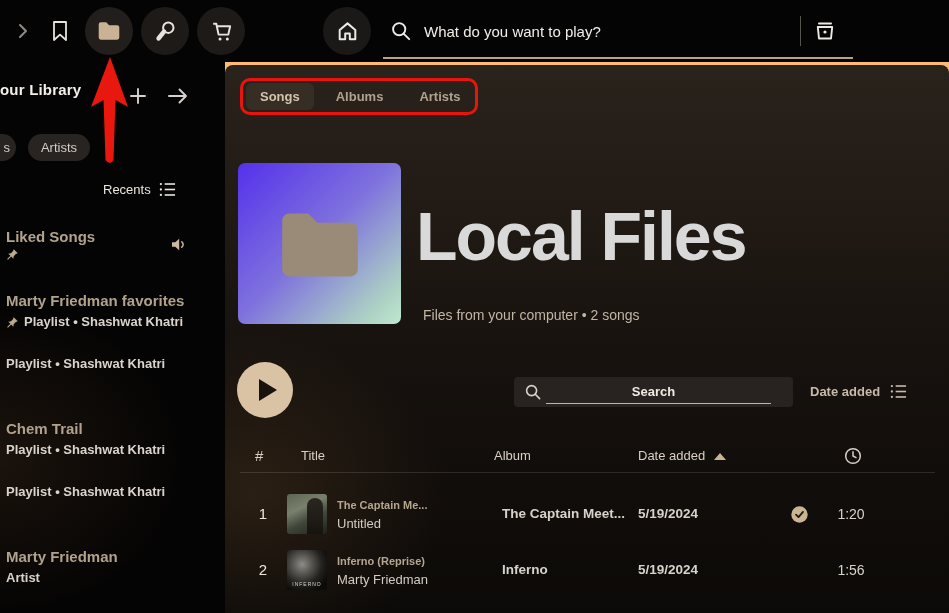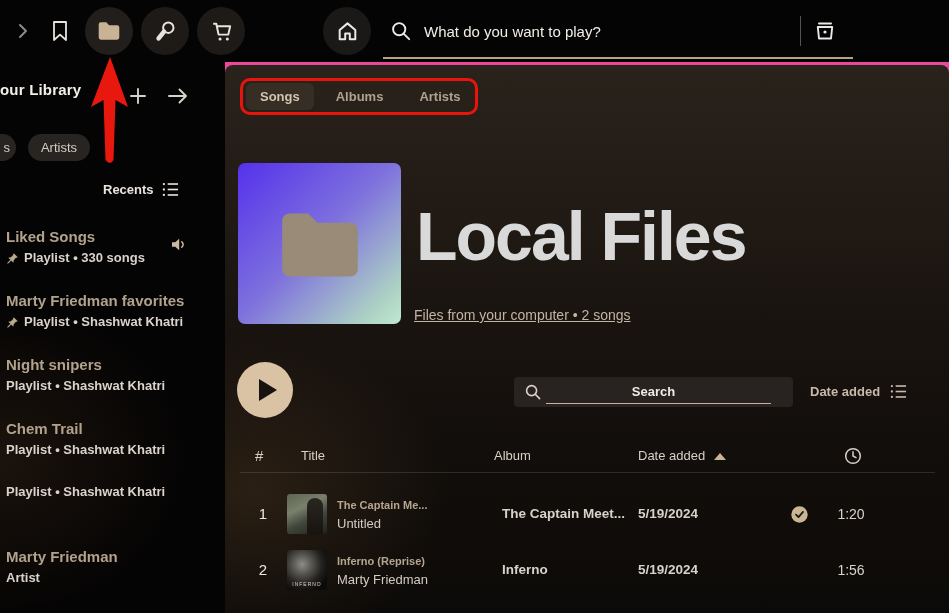--- a/index.html
+++ b/index.html
@@ -1,18 +1,18 @@
 <!DOCTYPE html>
 <html style="--annotation-red: #e9150d; --accent-beige: #c9b493; --sidebar-title-beige: #b3a28b; --play-button-beige: #d9c3a4; --artwork-purple: #5531ec; --artwork-mint: #bfe8d0; --folder-tan: #9a8b78;"><head>
 <meta charset="utf-8">
 <style>
   * { margin:0; padding:0; box-sizing:border-box; }
   html,body { background:#000; }
   body { font-family:"Liberation Sans", sans-serif; }
-  #app { position:relative; width:949px; height:613px; overflow:hidden; background:#ec4899; }
+  #app { position:relative; width:949px; height:613px; overflow:hidden; background:#fdba74; }
 
   
   .topbar { position:absolute; left:0; top:0; width:949px; height:62px; background:#050404; }
   .icon-btn { position:absolute; border-radius:50%; display:flex; align-items:center; justify-content:center; cursor:pointer; }
   .circle48 { width:48px; height:48px; top:7px; background:#211e1b; }
   .tb-chevron { left:14px; top:22px; width:18px; height:18px; }
   .tb-bookmark { left:50px; top:20px; width:20px; height:22px; }
   .tb-folder { left:85px; }
   .tb-mic { left:141px; background:#1d1a18; }
   .tb-cart { left:197px; background:#1d1a18; }
@@ -29,21 +29,21 @@
   .sidebar { position:absolute; left:0; top:62px; width:225px; height:551px; overflow:hidden;
              background:radial-gradient(ellipse 260px 220px at 0% 72%, rgba(104,72,42,.22), rgba(0,0,0,0) 70%), #050404; }
   .lib-title { position:absolute; left:0px; top:19px; font-size:15px; font-weight:700; color:#f3efe9; letter-spacing:.2px; }
   .lib-plus { position:absolute; left:128px; top:24px; width:20px; height:20px; cursor:pointer; }
   .lib-arrow { position:absolute; left:166px; top:23px; width:24px; height:22px; cursor:pointer; }
   .chip { position:absolute; top:72px; height:27px; background:#272421; border-radius:15px; color:#d4cdc4;
           font-size:13px; display:flex; align-items:center; justify-content:center; cursor:pointer; }
   .chip-partial { left:-32px; width:48px; padding-right:6px; justify-content:flex-end; }
   .chip-artists { left:28px; width:62px; }
   .recents { position:absolute; left:103px; top:119px; display:flex; align-items:center; gap:7px; cursor:pointer; }
-  .recents span { font-size:13px; font-weight:700; color:#eae5de; }
+  .recents span { font-size:13px; font-weight:400; color:#eae5de; }
   .side-item { position:absolute; left:6px; width:212px; height:48px; cursor:pointer; }
   .si-title { font-size:15px; font-weight:700; color:var(--sidebar-title-beige,#b3a28b); line-height:22px; white-space:nowrap; }
   .si-sub { display:flex; align-items:center; gap:5px; line-height:20px; }
   .si-sub span { font-size:13px; font-weight:700; color:#d9d3cb; white-space:nowrap; }
   .pin { width:13px; height:13px; flex:0 0 auto; }
   .side-speaker { position:absolute; left:170px; top:174px; width:17px; height:17px; }
 
   
   .main { position:absolute; left:225px; top:65px; width:724px; height:548px; border-radius:8px 8px 0 0; overflow:hidden;
           background:
@@ -52,21 +52,21 @@
   .tabs-annotation { position:absolute; left:15px; top:13px; width:238px; height:37px; border:3px solid var(--annotation-red,#e9150d);
                      border-radius:10px; pointer-events:none; }
   .tabs { position:absolute; left:21px; top:17px; height:29px; display:flex; align-items:center; }
   .tab { font-size:13px; font-weight:700; color:#b0a28e; padding:6px 14px; border-radius:6px; cursor:pointer; margin-right:8px; }
   .tab.active { background:#362d25; color:#d3c4ae; }
   .artwork { position:absolute; left:13px; top:98px; width:163px; height:161px; border-radius:7px;
              background:linear-gradient(135deg, var(--artwork-purple,#5531ec) 0%, #7e71dd 48%, #aed3c4 88%, var(--artwork-mint,#bfe8d0) 100%);
              display:flex; align-items:center; justify-content:center; }
   .artwork-folder { width:90px; height:72px; }
   .page-title { position:absolute; left:191px; top:133px; font-size:68px; line-height:76px; font-weight:700; color:#d9d9d9; letter-spacing:-2px; white-space:nowrap; }
-  .page-meta { position:absolute; left:189px; top:242px; font-size:14px; font-weight:400; color:#c2b5a4;text-decoration:underline; }
+  .page-meta { position:absolute; left:198px; top:242px; font-size:14px; font-weight:400; color:#c2b5a4; }
   .play-btn { position:absolute; left:12px; top:297px; width:56px; height:56px; border-radius:50%;
               background:var(--play-button-beige,#d9c3a4); display:flex; align-items:center; justify-content:center; cursor:pointer; }
   .play-tri { width:0; height:0; border-left:18px solid #191310; border-top:11px solid transparent; border-bottom:11px solid transparent; margin-left:5px; }
   .filter-box { position:absolute; left:289px; top:312px; width:279px; height:30px; background:#282320; border-radius:4px; cursor:text; }
   .filter-box .mag { position:absolute; left:10px; top:6px; width:18px; height:18px; }
   .filter-label { position:absolute; left:0; right:0; top:0; height:30px; line-height:30px; text-align:center;
                   font-size:13px; font-weight:700; color:#efeae3; }
   .filter-underline { position:absolute; left:32px; right:22px; bottom:3px; height:1px; background:#c6b299; }
   .sort-ctl { position:absolute; left:585px; top:311px; height:30px; display:flex; align-items:center; gap:9px; cursor:pointer; }
   .sort-ctl span { font-size:13px; font-weight:700; color:#c7baa9; }
@@ -191,42 +191,40 @@
           <path d="M7 14.8 H18" stroke="#eae5de" stroke-width="1.7"></path>
       </svg>
     </div>
 
     <div class="side-item" style="top:164px">
       <div class="si-title">Liked Songs</div>
       <div class="si-sub">
         <svg class="pin" viewBox="0 0 16 16">
           <path d="M9.5 1.5 L14.5 6.5 L12 7.5 L9.5 10 L9 13.2 L6.4 10.6 L2.4 14.6 L1.4 13.6 L5.4 9.6 L2.8 7 L6 6.5 L8.5 4 Z" fill="#b9a98f"></path>
         </svg>
-        <span>Playlist • 330 songs</span>
       </div>
     </div>
     <span class="side-speaker">
       <svg viewBox="0 0 17 17" width="17" height="17">
         <path d="M2 6.2 v4.6 h3.2 l4 3.4 V2.8 l-4 3.4 Z" fill="#cbb99f"></path>
         <path d="M11.8 5.8 a3.4 3.4 0 0 1 0 5.4" fill="none" stroke="#cbb99f" stroke-width="1.5" stroke-linecap="round"></path>
       </svg>
     </span>
 
     <div class="side-item" style="top:228px">
       <div class="si-title">Marty Friedman favorites</div>
       <div class="si-sub">
         <svg class="pin" viewBox="0 0 16 16">
           <path d="M9.5 1.5 L14.5 6.5 L12 7.5 L9.5 10 L9 13.2 L6.4 10.6 L2.4 14.6 L1.4 13.6 L5.4 9.6 L2.8 7 L6 6.5 L8.5 4 Z" fill="#b9a98f"></path>
         </svg>
         <span>Playlist • Shashwat Khatri</span>
       </div>
     </div>
 
     <div class="side-item" style="top:292px">
-      <div class="si-title">Night snipers</div>
       <div class="si-sub">
           <span>Playlist • Shashwat Khatri</span>
         </div>
     </div>
 
     <div class="side-item" style="top:356px">
       <div class="si-title">Chem Trail</div>
       <div class="si-sub">
           <span>Playlist • Shashwat Khatri</span>
         </div>

